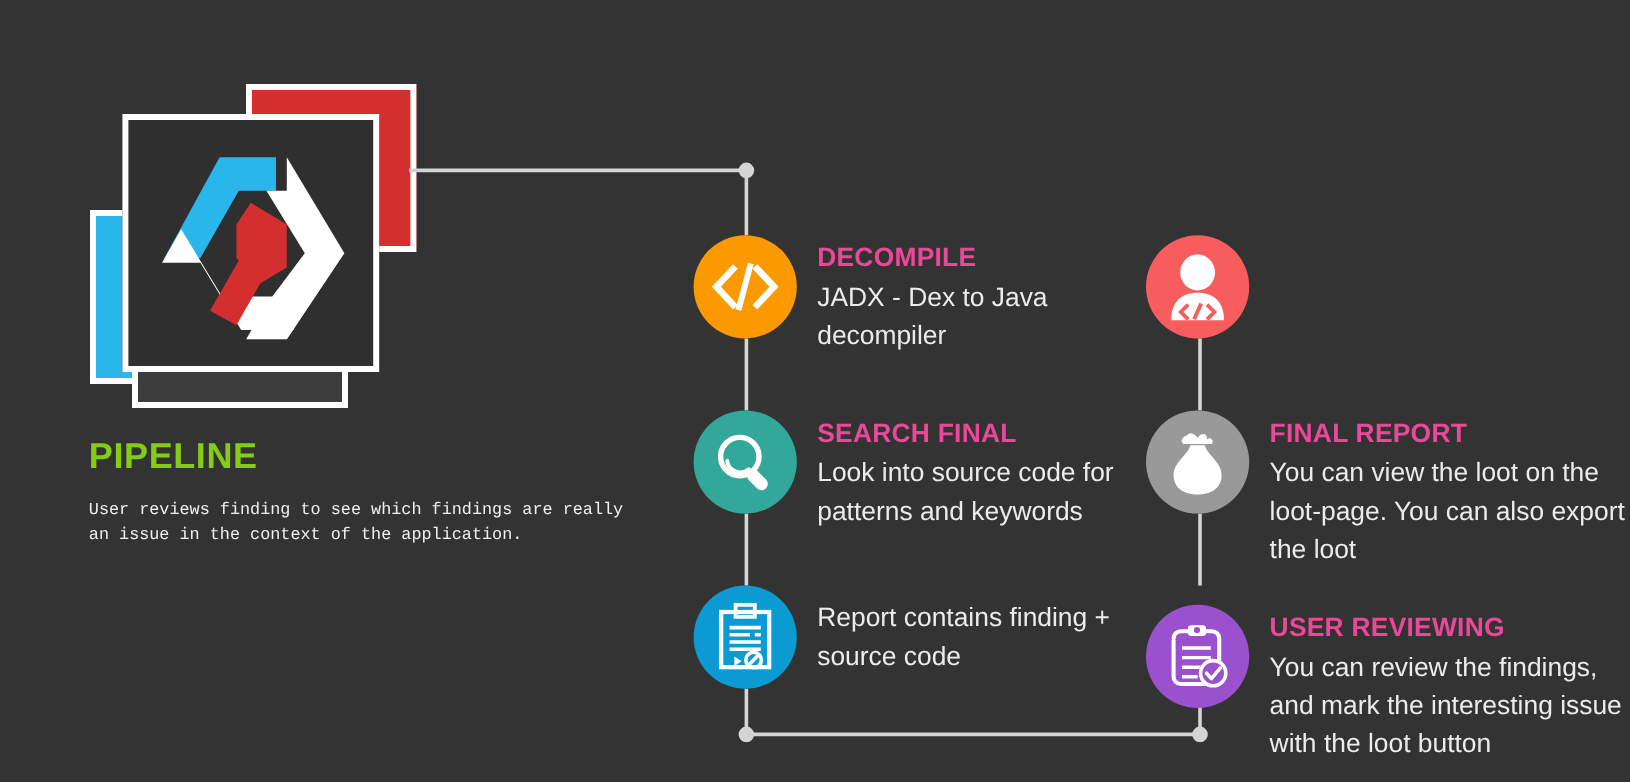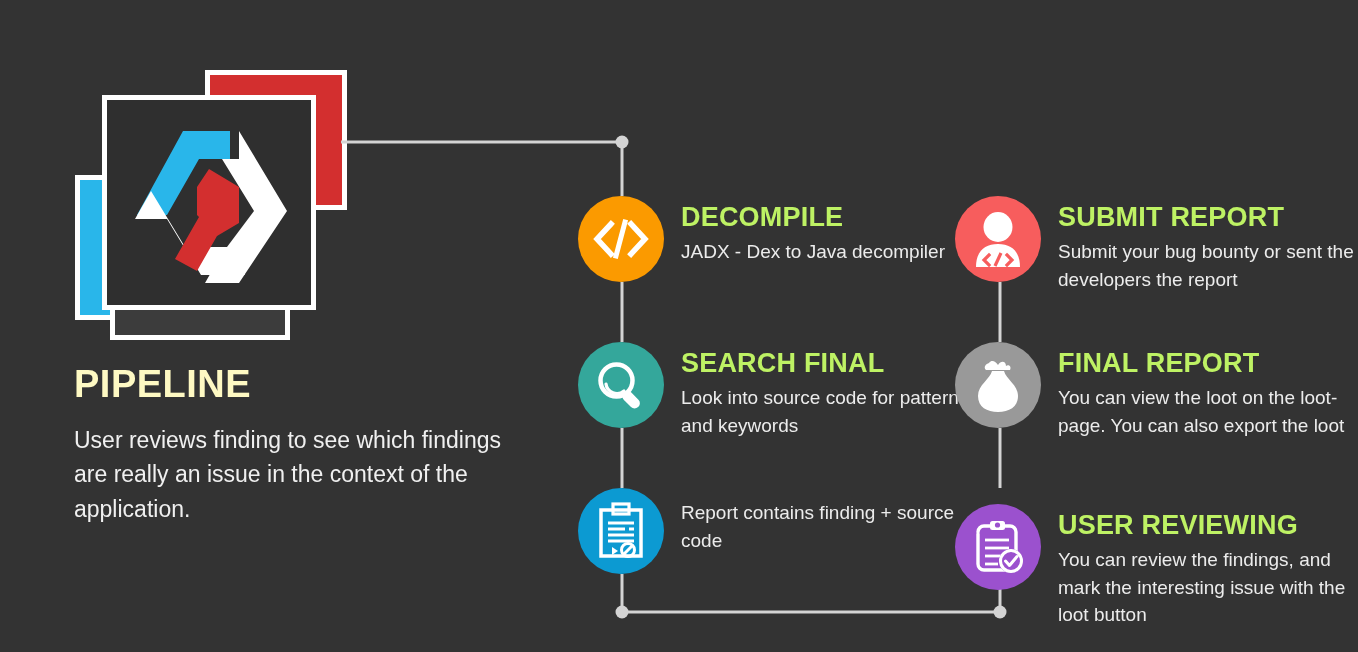--- a/index.html
+++ b/index.html
@@ -65,32 +65,33 @@
 
   
   #title-block {
     position: absolute;
     left: 74px;
     top: 365px;
     width: 460px;
   }
   #page-title {
     margin: 0;
-    color: #fef9c3;
-    font-size: 38px;
+    color: #84cc16;
+    font-size: 30px;
     font-weight: bold;
     letter-spacing: 0.5px;
     line-height: 1.05;
   }
   #page-subtitle {
     margin: 18px 0 0 0;
     color: #f0f0f0;
-    font-size: 23px;
+    font-size: 14px;
     line-height: 1.5;
     font-weight: normal;
+    font-family: Liberation Mono, monospace;
   }
 
   
   #connectors {
     position: absolute;
     left: 0; top: 0;
     width: 1358px;
     height: 652px;
     pointer-events: none;
   }
@@ -112,31 +113,31 @@
     position: relative;
     z-index: 2;
   }
   .node-circle svg { display: block; }
   .node-text {
     margin-left: 17px;
     padding-top: 6px;
   }
   .node-title {
     margin: 0;
-    color: #bef264;
-    font-size: 27px;
+    color: #ec4899;
+    font-size: 22px;
     font-weight: bold;
     line-height: 1.15;
     letter-spacing: 0.2px;
     white-space: nowrap;
   }
   .node-desc {
     margin: 5px 0 0 0;
     color: #ececec;
-    font-size: 19px;
+    font-size: 22px;
     line-height: 1.45;
     font-weight: normal;
   }
 
   
   #node-decompile       { left: 578px; top: 196px; }
   #node-search-code     { left: 578px; top: 342px; }
   #node-generate-report { left: 578px; top: 488px; }
   #node-submit-report   { left: 955px; top: 196px; }
   #node-final-report    { left: 955px; top: 342px; }
@@ -254,24 +255,20 @@
     <div class="node-circle" style="background:#f75d5d">
       <span>
         <svg width="58" height="56" viewBox="0 0 58 56">
           <ellipse cx="29" cy="16" rx="14.5" ry="15" fill="#ffffff"></ellipse>
           <path d="M29,33 C15,33 7,41 7,56 L51,56 C51,41 43,33 29,33 Z" fill="#ffffff"></path>
           <polyline points="20,44 15,49 20,54" stroke="#f75d5d" stroke-width="3.2" fill="none" stroke-linecap="square"></polyline>
           <polyline points="38,44 43,49 38,54" stroke="#f75d5d" stroke-width="3.2" fill="none" stroke-linecap="square"></polyline>
           <line x1="32" y1="42" x2="26" y2="55" stroke="#f75d5d" stroke-width="3.2"></line>
         </svg>
       </span>
-    </div>
-    <div class="node-text">
-      <p class="node-title">SUBMIT REPORT</p>
-      <p class="node-desc">Submit your bug bounty or sent the developers the report</p>
     </div>
   </div>
 
   <div class="node" id="node-final-report">
     <div class="node-circle" style="background:#999999">
       <span>
         <svg width="52" height="56" viewBox="0 0 52 56">
           <path d="M17,6 C20,2 24,5 26,8 C29,3 34,4 34,9 C36,7 40,9 38,13 L14,13 C11,10 14,7 17,6 Z" fill="#ffffff"></path>
           <path d="M20,14 L32,14 C34,22 46,28 46,39 C46,50 37,55 26,55 C15,55 6,50 6,39 C6,28 18,22 20,14 Z" fill="#ffffff"></path>
         </svg>

